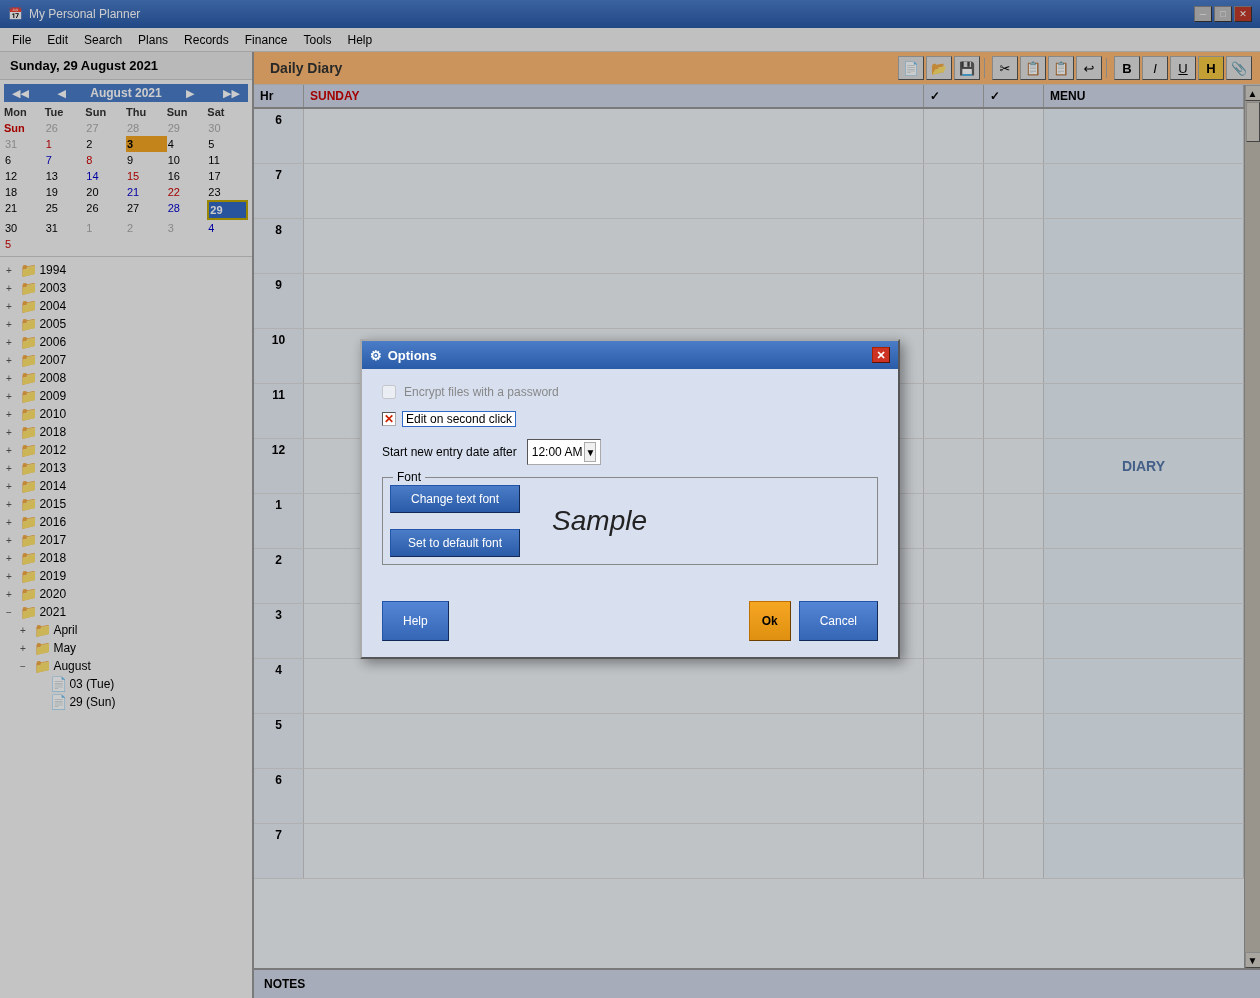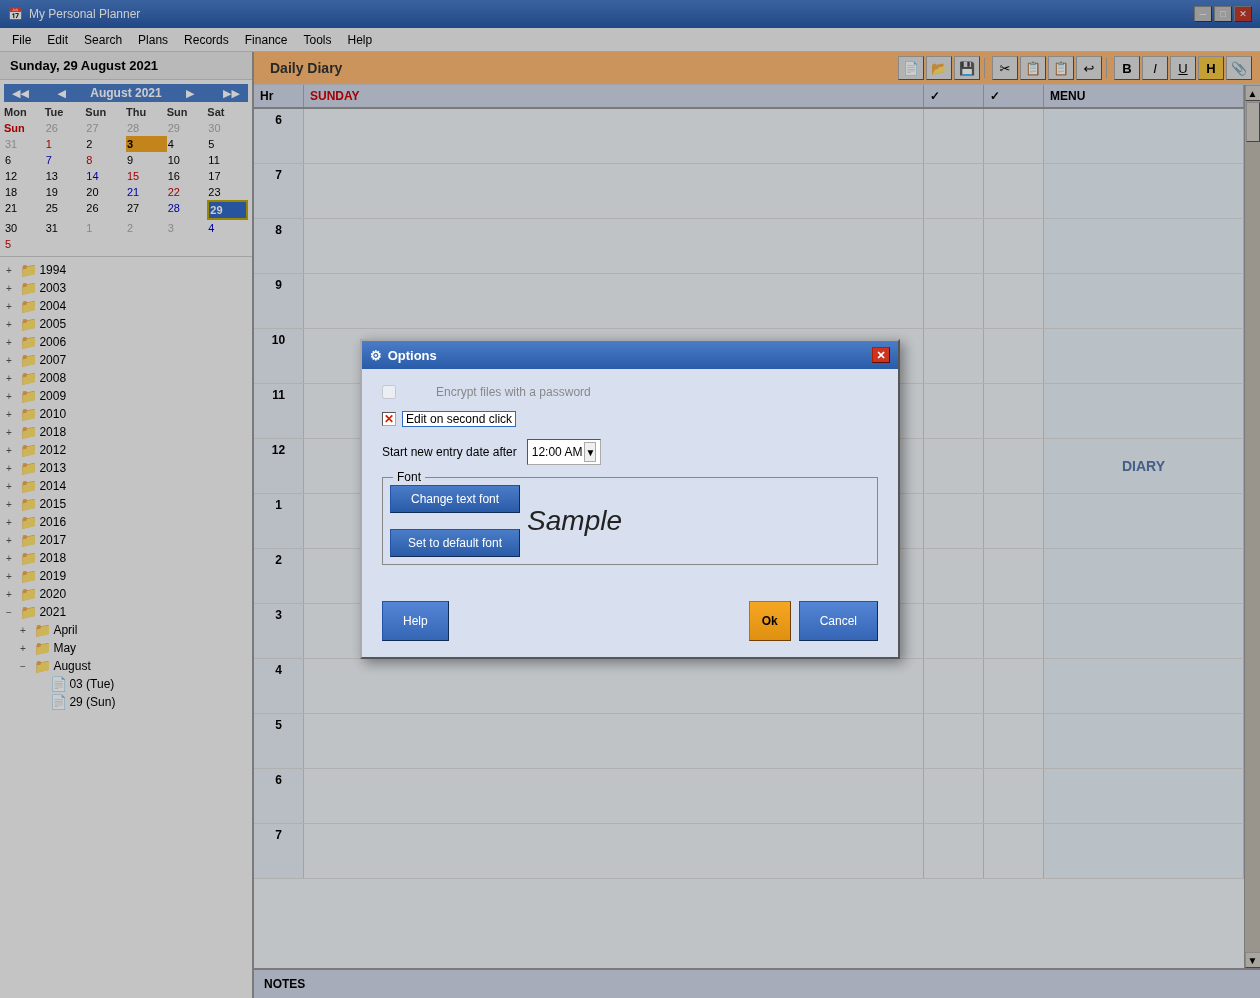--- a/index.html
+++ b/index.html
@@ -76,28 +76,28 @@
     .diary-label { display: flex; align-items: center; justify-content: center; font-weight: bold; font-size: 14px; color: #5577aa; }
 
     
     .overlay { position: fixed; top: 0; left: 0; width: 1260px; height: 998px; background: rgba(0,0,0,0.2); z-index: 100; display: flex; align-items: center; justify-content: center; }
     .dialog { background: #d8e0f0; border: 2px outset #aaa; width: 540px; box-shadow: 4px 4px 12px rgba(0,0,0,0.4); }
     .dialog-title { background: linear-gradient(to bottom, #4a7cc7, #2a5ba8); color: white; height: 28px; display: flex; align-items: center; padding: 0 8px; justify-content: space-between; font-size: 13px; font-weight: bold; }
     .dialog-close { width: 18px; height: 16px; background: #c0392b; border: 1px outset #888; color: white; display: flex; align-items: center; justify-content: center; cursor: pointer; font-size: 11px; font-weight: bold; }
     .dialog-body { padding: 16px 20px; }
     .dialog-row { margin-bottom: 12px; display: flex; align-items: center; gap: 8px; }
     .dialog-label { font-size: 12px; }
-    .dialog-label.disabled { color: #888; margin-left: 32px; }
+    .dialog-label.disabled { color: #888; }
     .time-row { display: flex; align-items: center; gap: 10px; margin-bottom: 12px; }
     .time-label { font-size: 12px; flex: 0 0 auto; }
     .time-select { display: flex; align-items: center; border: 1px inset #aaa; background: white; padding: 2px 4px; font-size: 12px; gap: 2px; cursor: pointer; }
     .time-dropdown { background: #f0f0f0; border: 1px solid #aaa; width: 12px; height: 20px; display: flex; align-items: center; justify-content: center; font-size: 10px; }
     .font-group { border: 1px solid #888; padding: 7px; margin-bottom: 12px; position: relative; }
     .font-group-label { position: absolute; top: -8px; left: 10px; background: #d8e0f0; padding: 0 4px; font-size: 12px; }
-    .font-content { display: flex; align-items: center; gap: 7px; }
+    .font-content { display: flex; align-items: center; gap: 32px; }
     .font-btn { background: linear-gradient(to bottom, #4a7cc7, #2a5ba8); color: white; border: 1px outset #2255aa; padding: 6px 20px; font-size: 12px; cursor: pointer; }
     .font-sample { font-size: 28px; font-style: italic; color: #222; }
     .font-btn2 { background: linear-gradient(to bottom, #4a7cc7, #2a5ba8); color: white; border: 1px outset #2255aa; padding: 6px 16px; font-size: 12px; cursor: pointer; margin-top: 8px; }
     .dialog-footer { display: flex; justify-content: space-between; padding: 8px 20px 16px; }
     .btn-help { background: linear-gradient(to bottom, #5585d5, #3565b5); color: white; border: 1px outset #2255aa; padding: 6px 20px; font-size: 12px; cursor: pointer; }
     .btn-ok { background: linear-gradient(to bottom, #f5a623, #e09010); color: black; border: 1px outset #c07000; padding: 6px 12px; font-size: 12px; cursor: pointer; font-weight: bold; }
     .btn-cancel { background: linear-gradient(to bottom, #5585d5, #3565b5); color: white; border: 1px outset #2255aa; padding: 12px 20px; font-size: 12px; cursor: pointer; }
 
     .diary-header-sunday { color: #cc0000; font-weight: bold; }
   </style>

